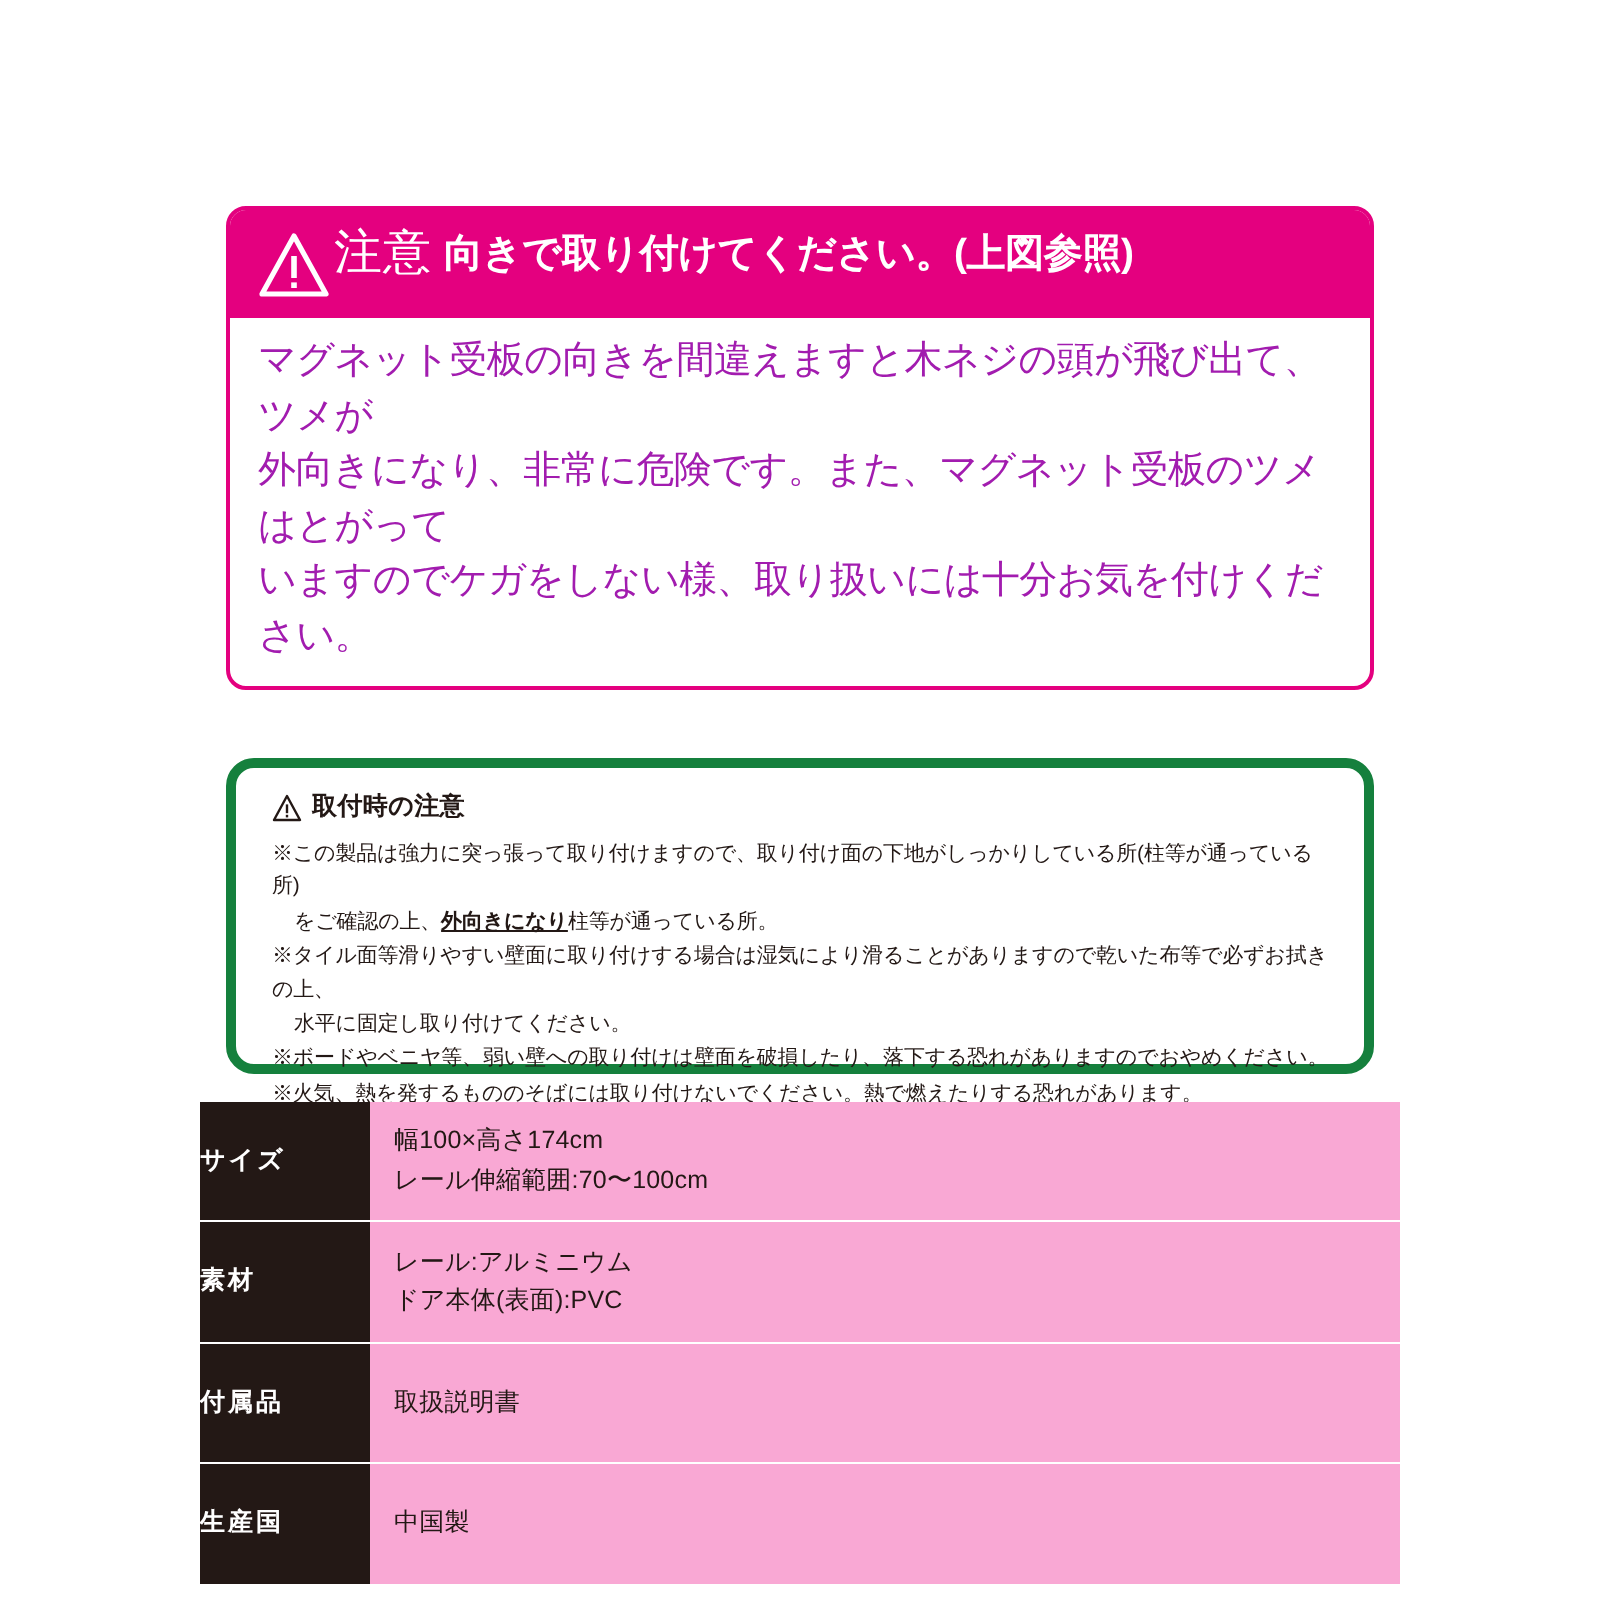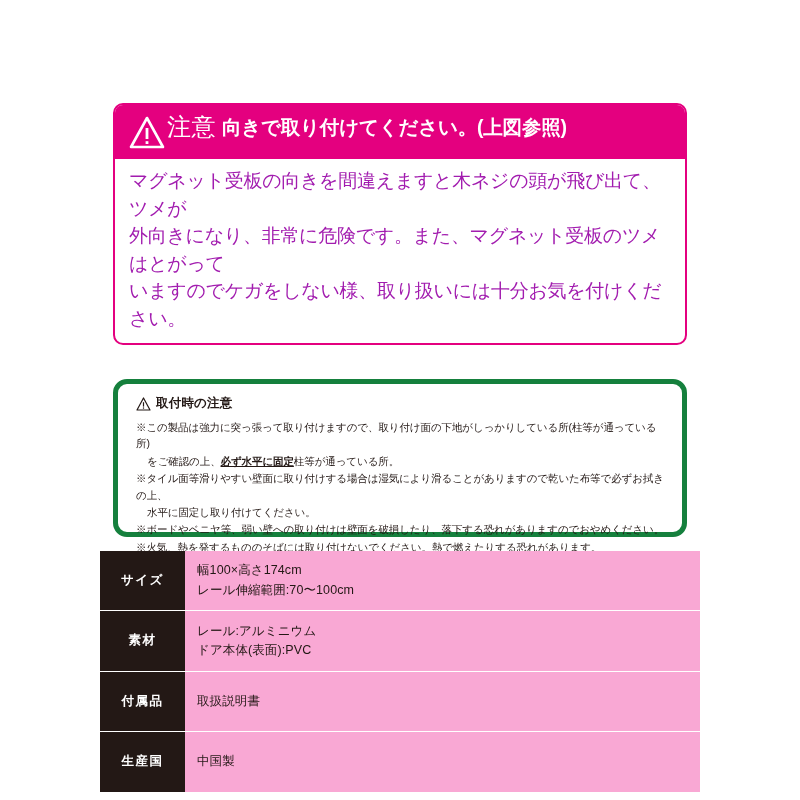--- a/index.html
+++ b/index.html
@@ -117,21 +117,20 @@
   .spec td {
     border-bottom: 1px solid #ffffff;
     vertical-align: middle;
     font-size: 12.5px;
     line-height: 1.55;
   }
   .spec td.k {
     width: 85px;
     background: #231815;
     color: #ffffff;
-    text-align: center;
     font-weight: bold;
     letter-spacing: 1.5px;
     padding: 20px 0;
   }
   .spec td.v {
     background: #f9a8d4;
     padding: 8px 0 8px 12px;
     color: #231815;
     letter-spacing: 0.1px;
   }
@@ -167,21 +166,21 @@
       <rect x="6.9" y="5.2" width="1.2" height="4.4" fill="#231815"></rect>
       <rect x="6.9" y="10.4" width="1.2" height="1.3" fill="#231815"></rect>
     </svg>
     <div class="inst-title">取付時の注意</div>
   </div>
   <div class="inst-list">
     <p>
       <span>※この製品は強力に突っ張って取り付けますので、取り付け面の下地がしっかりしている所(柱等が通っている所)</span>
     </p>
     <p class="ind">
-      <span>をご確認の上、</span><span class="u-bold">必ず水平に固定</span><span>柱等が通っている所。</span>
+      <span>をご確認の上、</span><span class="u-bold">外向きになり</span><span>柱等が通っている所。</span>
     </p>
     <p>
       <span>※タイル面等滑りやすい壁面に取り付けする場合は湿気により滑ることがありますので乾いた布等で必ずお拭きの上、</span>
     </p>
     <p class="ind">
       <span>水平に固定し取り付けてください。</span>
     </p>
     <p>
       <span>※ボードやベニヤ等、弱い壁への取り付けは壁面を破損したり、落下する恐れがありますのでおやめください。</span>
     </p>

